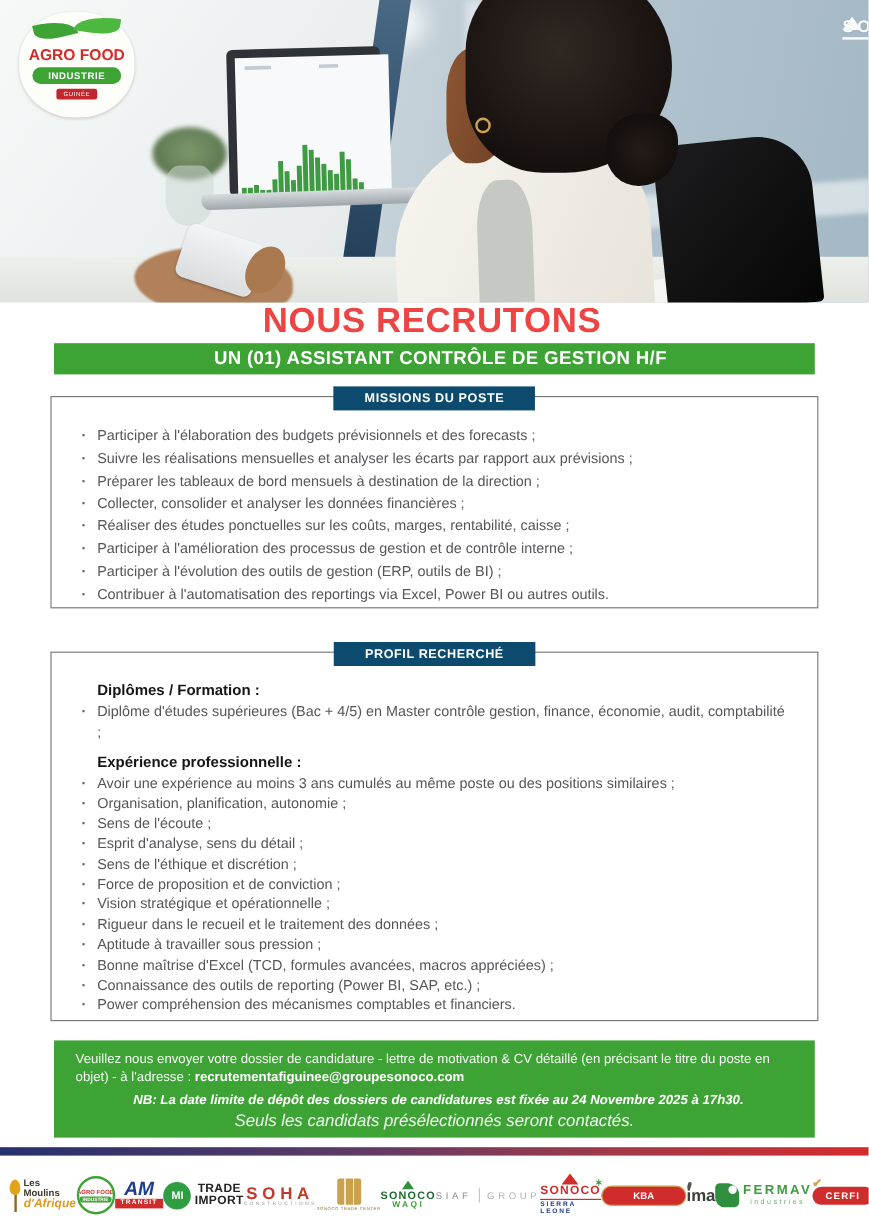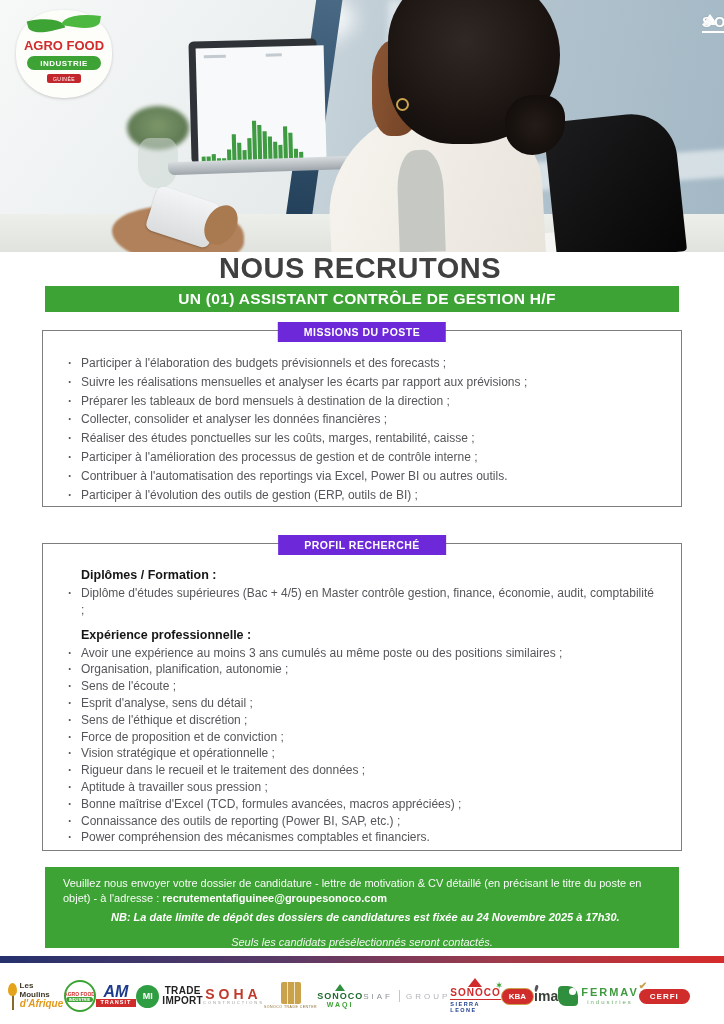--- a/index.html
+++ b/index.html
@@ -62,47 +62,47 @@
           border-radius:100% 0 60% 0; transform:rotate(9deg); }
   .agro-title { position:absolute; top:28px; width:100%; text-align:center; color:#D12B2B;
           font-size:13px; font-weight:800; letter-spacing:0; }
   .agro-band { position:absolute; top:46px; left:11px; width:74px; background:#3EA335; border-radius:8px;
           color:#fff; font-size:8px; font-weight:700; text-align:center; padding:2.5px 0; letter-spacing:.5px; }
   .agro-ribbon { position:absolute; top:64px; left:31px; width:34px; background:#C2272E; border-radius:2px;
           color:#fff; font-size:5px; text-align:center; padding:1.5px 0; letter-spacing:.5px; }
 
   
   .main-title { position:absolute; left:0; top:252px; width:720px; height:33px; text-align:center;
-          font-size:29px; font-weight:900; letter-spacing:.5px; color:#404040; }
+          font-size:29px; font-weight:900; letter-spacing:.5px; color:#ef4444; }
   .position-banner { position:absolute; left:45px; top:286px; width:634px; height:26px; background:#3EA335;
           color:#ffffff; text-align:center; line-height:26px; font-size:15.5px; font-weight:800; letter-spacing:.3px;padding-left:10px; }
 
   
   .rule-box { position:absolute; left:42px; width:640px; border:1px solid #7d7d7d; background:#ffffff; }
   .box-missions { top:330px; height:177px; }
   .box-profile  { top:543px; height:308px; }
-  .section-tag { position:absolute; top:-9px; left:50%; transform:translateX(-50%); background:#6d28d9;
+  .section-tag { position:absolute; top:-9px; left:50%; transform:translateX(-50%); background:#0c4a6e;
           color:#ffffff; font-size:10.5px; font-weight:700; letter-spacing:.5px; padding:4px 26px; white-space:nowrap; }
   .box-content { padding:23px 22px 0 16px; }
   .brow { display:flex; align-items:flex-start; color:#56565A; font-size:12px; line-height:18.8px; }
   .box-profile .brow { line-height:16.8px; }
   .bdot { flex:0 0 22px; text-align:center; }
   .bdot::before { content:"\00B7"; font-weight:bold; }
   .btxt { flex:1; }
   .group-heading { margin-left:22px; color:#161616; font-size:12.5px; font-weight:800; line-height:17px; }
   .gh-first { margin-bottom:1px; }
   .gh-second { margin-top:8px; margin-bottom:1px; }
 
   
   .green-footer { position:absolute; left:45px; top:867px; width:634px; height:81px; background:#3EA335;
           color:#ffffff; padding:9px 18px 0 18px; }
   .apply-line { font-size:11px; line-height:14.5px; color:rgba(255,255,255,.96); }
   .email { font-weight:800; color:#ffffff; }
   .nb-line { margin-top:6px; font-size:11px; font-weight:800; font-style:italic;margin-left:48px; }
-  .contact-line { margin-top:13px; text-align:center; font-size:11px; font-style:italic; color:rgba(255,255,255,.92); }
+  .contact-line { margin-top:2px; text-align:center; font-size:14px; font-style:italic; color:rgba(255,255,255,.92); }
 
   .gradient-bar { position:absolute; left:0; top:956px; width:724px; height:7px;
           background:linear-gradient(90deg,#25316D 0%,#5C3A66 40%,#A03A4A 70%,#D62B2B 100%); }
 
   
   .partners { position:absolute; left:0; top:968px; width:664px; height:56px; display:flex;
           align-items:center; justify-content:space-evenly; padding:0 8px; }
   .partner { display:flex; align-items:center; gap:3px; flex-direction:row; }
   .pcol { display:flex; flex-direction:column; align-items:center; line-height:1.05; }
   
@@ -140,21 +140,21 @@
   .siaf-1 { font-size:8px; color:#8a8f94; letter-spacing:3px; }
   .siaf-div { width:1px; height:12px; background:#c2c6c9; margin:0 3px; }
   .siaf-2 { font-size:8px; color:#b0b4b8; letter-spacing:3px; }
   
   .sl-tri { width:0; height:0; border-left:7px solid transparent; border-right:7px solid transparent;
           border-bottom:9px solid #d02c2c; margin-bottom:1px; }
   .sl-1 { font-size:10px; font-weight:800; color:#d02c2c; letter-spacing:1px; border-bottom:1.5px solid #d02c2c; }
   .sl-2 { font-size:5.5px; font-weight:700; color:#1e3c8c; letter-spacing:1.5px; margin-top:2px; }
   
   .kba-pill { position:relative; background:#d02c2c; border:1.5px solid #caa24c; border-radius:10px;
-          color:#ffffff; font-size:8px; font-weight:800; padding:3px 7px; }
+          color:#ffffff; font-size:8px; font-weight:800; padding:3px 26px; }
   .kba-pill::before { content:"\2736"; position:absolute; left:-6px; top:-8px; color:#3EA335; font-size:8px; }
   
   .ima-txt { position:relative; font-size:14px; font-weight:800; color:#3a3f3a; }
   .ima-txt::before { content:""; position:absolute; top:-3px; left:1px; width:3px; height:6px;
           background:#555; border-radius:2px; transform:rotate(15deg); }
   
   .fm-icon { position:relative; width:20px; height:20px; background:#2f8f3f; border-radius:4px 10px 4px 8px; }
   .fm-icon::after { content:""; position:absolute; right:2px; top:2px; width:7px; height:7px; background:#ffffff; border-radius:50%; }
   .fm-1 { font-size:11px; font-weight:700; color:#3f9b3f; letter-spacing:2px; }
   .fm-2 { font-size:6px; color:#6fae6f; letter-spacing:2px; }
@@ -260,25 +260,25 @@
       <div class="brow">
           <span class="bdot"></span>
           <span class="btxt">Réaliser des études ponctuelles sur les coûts, marges, rentabilité, caisse ;</span>
         </div>
       <div class="brow">
           <span class="bdot"></span>
           <span class="btxt">Participer à l'amélioration des processus de gestion et de contrôle interne ;</span>
         </div>
       <div class="brow">
           <span class="bdot"></span>
+          <span class="btxt">Participer à l'évolution des outils de gestion (ERP, outils de BI) ;</span>
+        </div>
+      <div class="brow">
+          <span class="bdot"></span>
           <span class="btxt">Contribuer à l'automatisation des reportings via Excel, Power BI ou autres outils.</span>
-        </div>
-      <div class="brow">
-          <span class="bdot"></span>
-          <span class="btxt">Participer à l'évolution des outils de gestion (ERP, outils de BI) ;</span>
         </div>
     </div>
   </div>
 
   <div class="rule-box box-profile">
     <div class="section-tag">PROFIL RECHERCHÉ</div>
     <div class="box-content">
       <div class="group-heading gh-first">Diplômes / Formation :</div>
       <div class="brow">
           <span class="bdot"></span>

